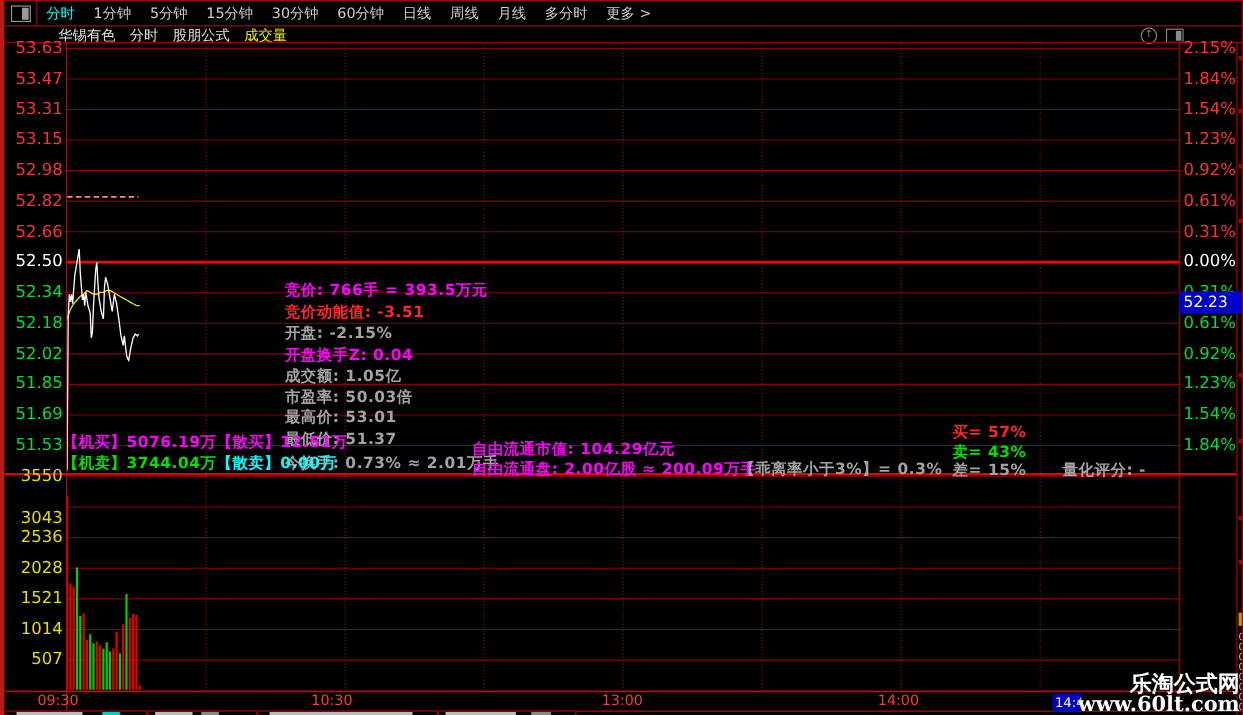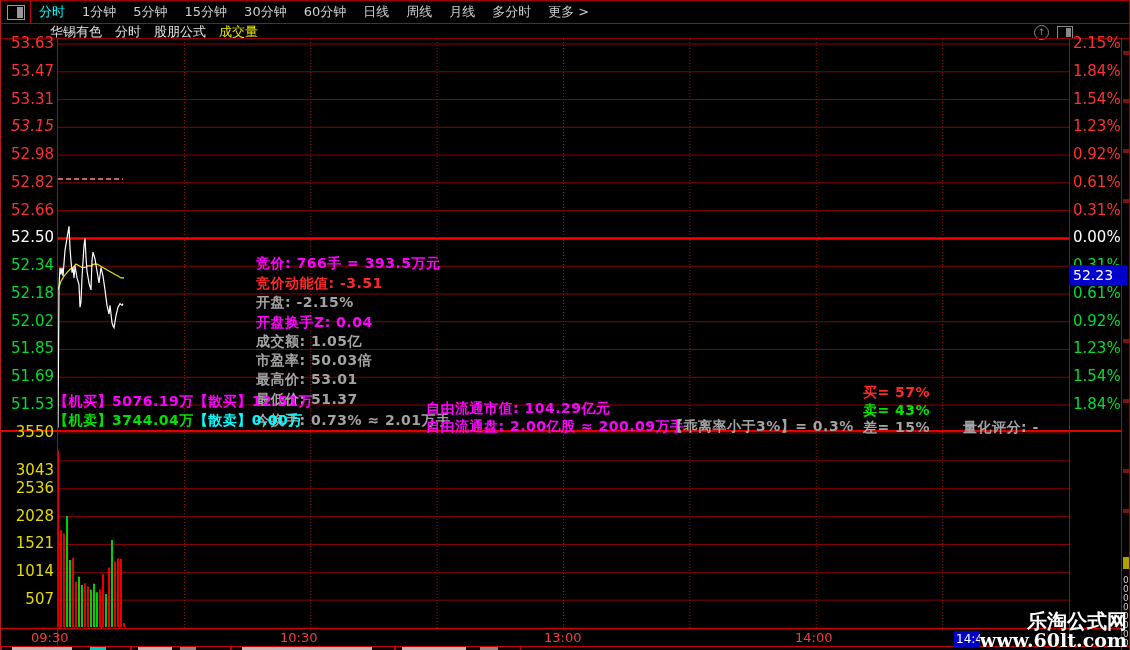--- a/index.html
+++ b/index.html
@@ -1,18 +1,18 @@
 <!DOCTYPE html>
 <html><head>
 <meta charset="utf-8">
 <style>
   html,body{margin:0;padding:0;background:#000;}
   #app{position:relative;width:1130px;height:650px;background:#000;overflow:hidden;
        font-family:"DejaVu Sans","Liberation Sans",sans-serif;box-sizing:border-box;
-       border-left:1px solid #b91c1c;border-right:1px solid #a00000;border-top:1px solid #a00000;}
+       border-left:4px solid #b91c1c;border-right:1px solid #a00000;border-top:1px solid #a00000;}
   
   #toolbar{position:absolute;left:0;top:0;width:1130px;height:22px;border-bottom:1px solid #c00000;
            display:flex;align-items:center;}
   #tl-iconbox{width:29px;height:22px;border-right:1px solid #c00000;display:flex;align-items:center;justify-content:center;flex:0 0 auto;}
   .win-icon{width:16px;height:13px;border:1px solid #9a9a9a;position:relative;}
   .win-icon::after{content:"";position:absolute;right:1px;top:1px;bottom:1px;width:6px;background:#9a9a9a;}
   #tabs{display:flex;gap:17px;padding-left:8px;flex:1 1 auto;}
   .tab{font-size:13px;color:#cfcfcf;white-space:nowrap;cursor:default;}
   .tab.active{color:#00ffff;}
   #tb-right{display:flex;flex:0 0 auto;height:22px;}
@@ -154,21 +154,21 @@
       <line x1="0" y1="627.5" x2="1120" y2="627.5" stroke="#c80000" stroke-width="1.5"></line>
       <line x1="0" y1="645.5" x2="1130" y2="645.5" stroke="#c80000" stroke-width="1"></line>
       <line x1="56.5" y1="37.5" x2="56.5" y2="645" stroke="#c00000" stroke-width="1"></line>
       <line x1="1068.5" y1="37.5" x2="1068.5" y2="645" stroke="#c00000" stroke-width="1"></line>
       <line x1="1120.5" y1="37.5" x2="1120.5" y2="650" stroke="#c00000" stroke-width="1"></line>
     </svg>
   <div id="labels-layer">
       <div class="axis-lbl left c-r" style="top: 35px;">53.63</div>
       <div class="axis-lbl left c-r" style="top: 62.77px;">53.47</div>
       <div class="axis-lbl left c-r" style="top: 90.54px;">53.31</div>
-      <div class="axis-lbl left c-r" style="top: 118.31px; font-style: italic;">53.15</div>
+      <div class="axis-lbl left c-r" style="top: 118.31px;">53.15</div>
       <div class="axis-lbl left c-r" style="top: 146.08px;">52.98</div>
       <div class="axis-lbl left c-r" style="top: 173.85px;">52.82</div>
       <div class="axis-lbl left c-r" style="top: 201.62px;">52.66</div>
       <div class="axis-lbl left c-w" style="top: 229.39px;">52.50</div>
       <div class="axis-lbl left c-g" style="top: 257.16px;">52.34</div>
       <div class="axis-lbl left c-g" style="top: 284.93px;">52.18</div>
       <div class="axis-lbl left c-g" style="top: 312.7px;">52.02</div>
       <div class="axis-lbl left c-g" style="top: 340.47px;">51.85</div>
       <div class="axis-lbl left c-g" style="top: 368.24px;">51.69</div>
       <div class="axis-lbl left c-g" style="top: 396.01px;">51.53</div>

